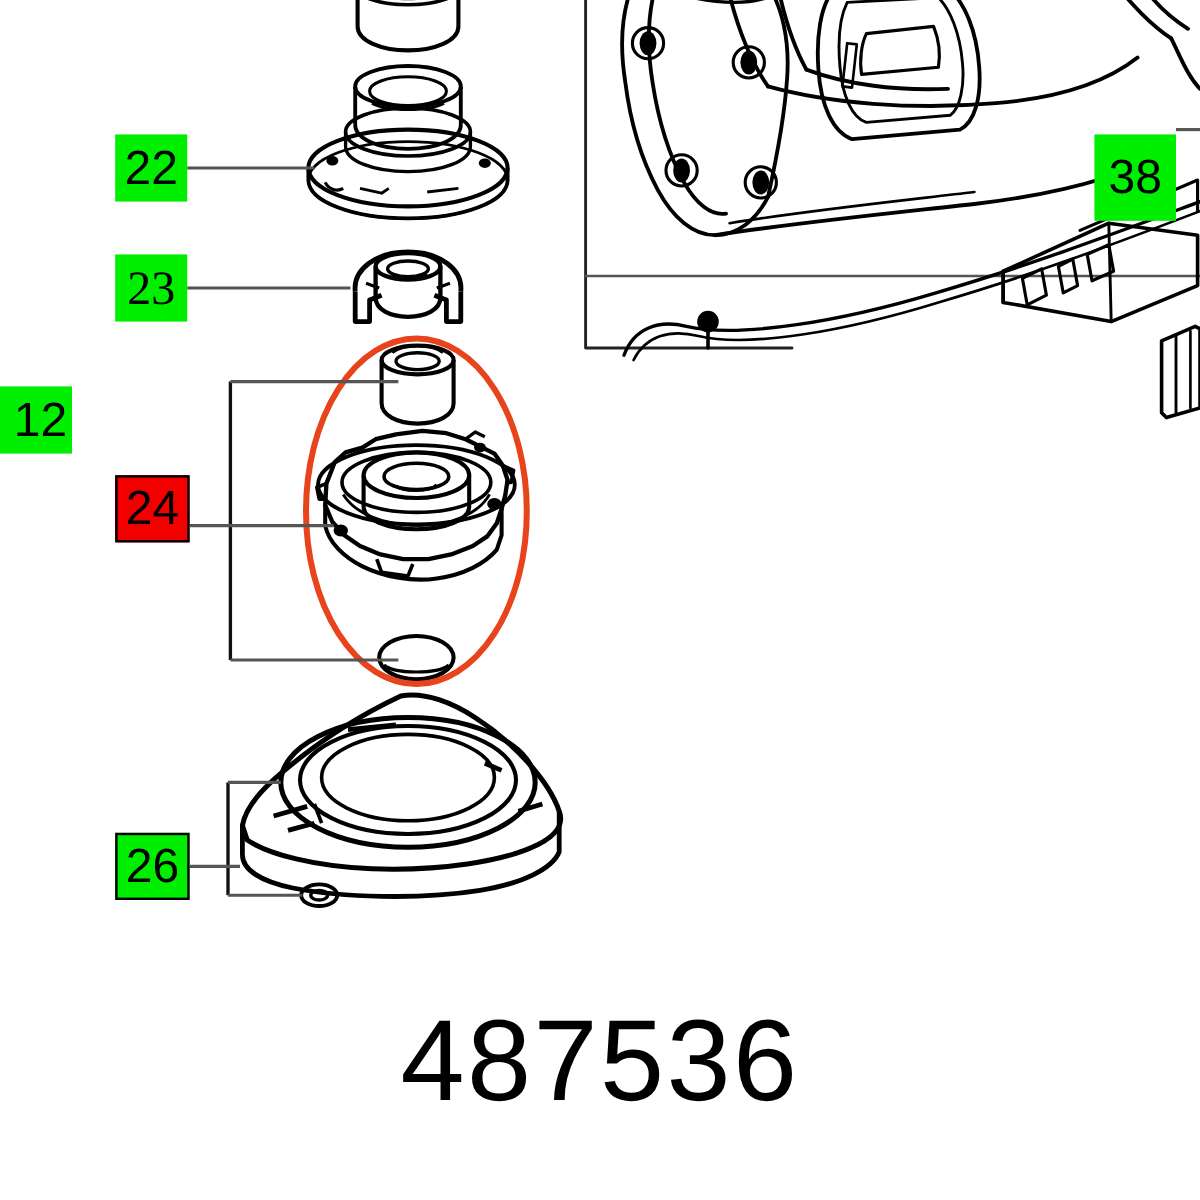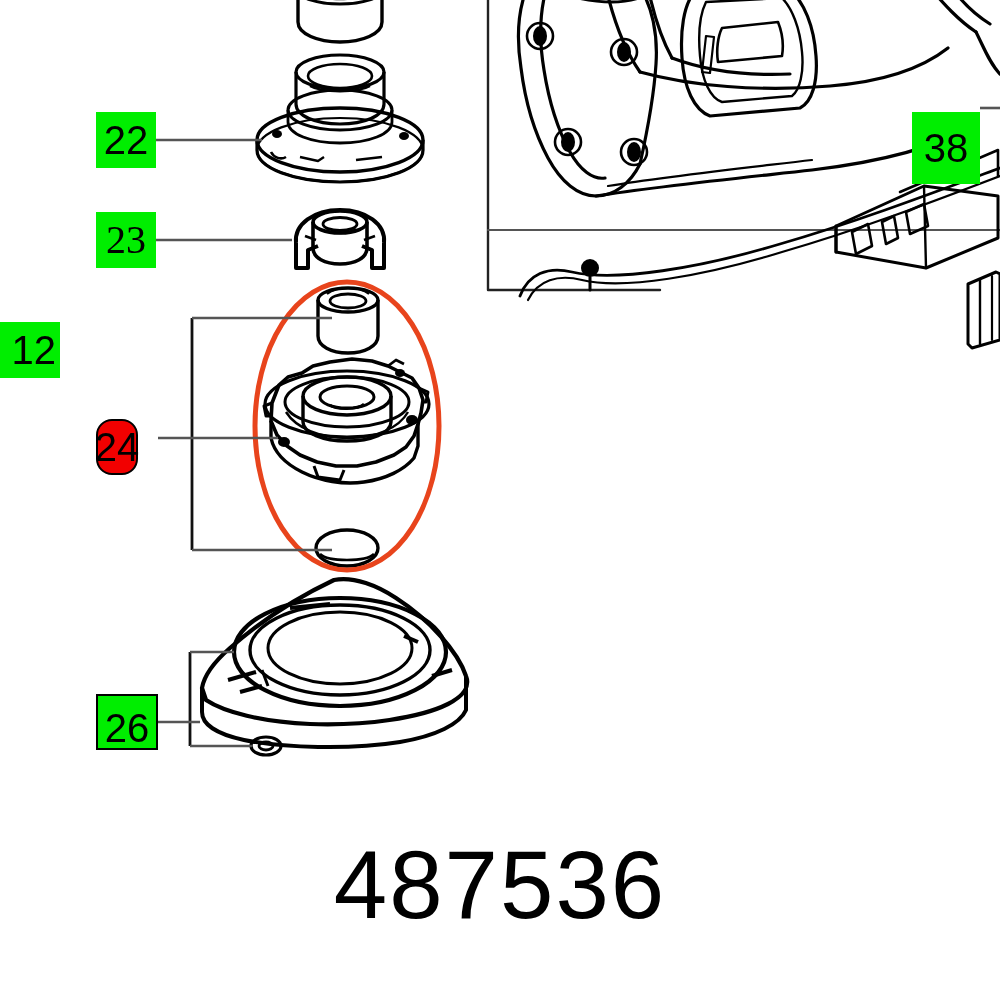--- a/index.html
+++ b/index.html
@@ -279,25 +279,25 @@
   </div>
 
   <div class="callout green" style="left:96px; top:212px; width:60px; height:56px;font-family:Liberation Serif, serif;">
     <span>23</span>
   </div>
 
   <div class="callout green" style="left:-18px; top:322px; width:78px; height:56px; justify-content:flex-end; padding-right:4px;">
     <span>12</span>
   </div>
 
-  <div class="callout red bordered" style="left:96px; top:419px; width:42px; height:56px;border-radius:16px;">
+  <div class="callout red bordered" style="left:96px; top:396px; width:62px; height:56px;">
     <span>24</span>
   </div>
 
-  <div class="callout green bordered" style="left:96px; top:694px; width:62px; height:56px;align-items:flex-end;">
+  <div class="callout green bordered" style="left:96px; top:694px; width:62px; height:56px;">
     <span>26</span>
   </div>
 
   <div class="callout green" style="left:912px; top:80px; width:68px; height:72px;margin-top:32px;">
     <span>38</span>
   </div>
 
   <div id="caption" style="top:830px;">487536</div>
 
 </div>

